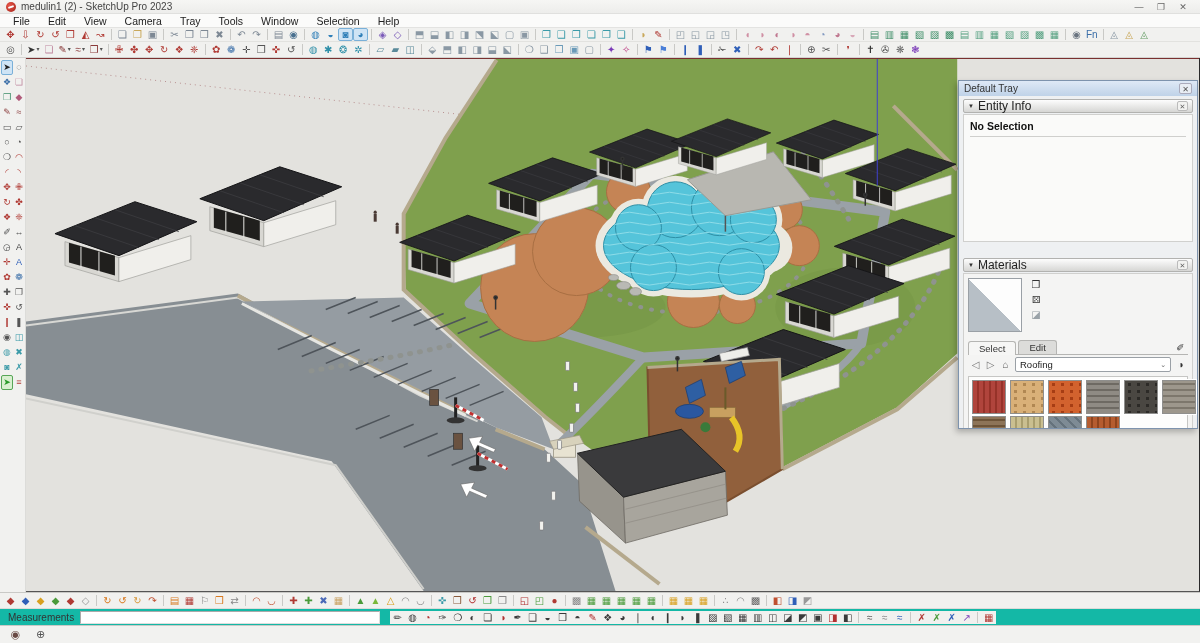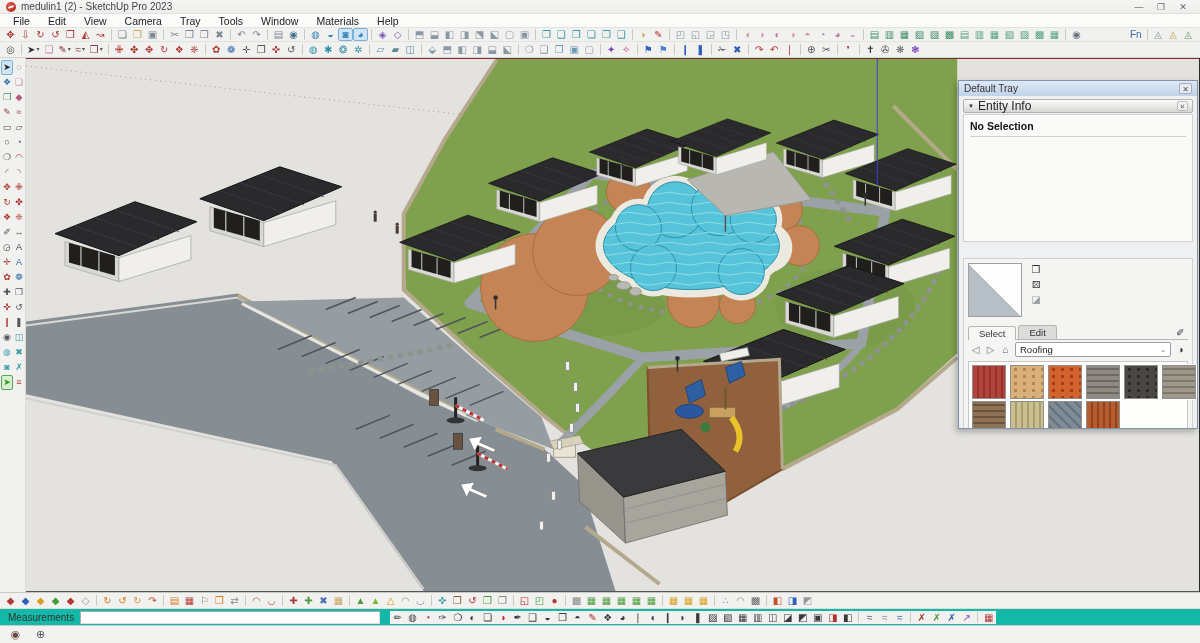--- a/index.html
+++ b/index.html
@@ -88,21 +88,21 @@
   </div>
 
   <div id="menubar">
       <span class="menu-item">File</span>
       <span class="menu-item">Edit</span>
       <span class="menu-item">View</span>
       <span class="menu-item">Camera</span>
       <span class="menu-item">Tray</span>
       <span class="menu-item">Tools</span>
       <span class="menu-item">Window</span>
-      <span class="menu-item">Materials</span>
+      <span class="menu-item">Selection</span>
       <span class="menu-item">Help</span>
     </div>
 
   <div id="toolbar1" class="toolbar">
       <span class="tbtn" style="color: rgb(176, 58, 52);">✥</span>
       <span class="tbtn" style="color: rgb(176, 58, 52);">⇩</span>
       <span class="tbtn" style="color: rgb(176, 58, 52);">↻</span>
       <span class="tbtn" style="color: rgb(176, 58, 52);">↺</span>
       <span class="tbtn" style="color: rgb(176, 58, 52);">❒</span>
       <span class="tbtn" style="color: rgb(176, 58, 52);">◭</span>
@@ -172,21 +172,21 @@
       <span class="tbtn" style="color: rgb(62, 142, 104);">▩</span>
       <span class="tbtn" style="color: rgb(85, 160, 128);">▤</span>
       <span class="tbtn" style="color: rgb(85, 160, 128);">▥</span>
       <span class="tbtn" style="color: rgb(85, 160, 128);">▦</span>
       <span class="tbtn" style="color: rgb(85, 160, 128);">▧</span>
       <span class="tbtn" style="color: rgb(85, 160, 128);">▨</span>
       <span class="tbtn" style="color: rgb(85, 160, 128);">▩</span>
       <span class="tbtn" style="color: rgb(85, 160, 128);">▦</span>
       <span class="sep"></span>
       <span class="tbtn" style="color: rgb(106, 116, 128);">◉</span>
-      <span class="tbtn" style="color: rgb(58, 110, 168); margin-left: 44px;">Fn</span>
+      <span class="tbtn" style="color: rgb(58, 110, 168);">Fn</span>
       <span class="sep"></span>
       <span class="tbtn" style="color: rgb(138, 152, 164);">◬</span>
       <span class="tbtn" style="color: rgb(201, 168, 90);">◬</span>
       <span class="tbtn" style="color: rgb(106, 160, 106);">◬</span>
     </div>
   <div id="toolbar2" class="toolbar">
       <span class="tbtn" style="color: rgb(85, 85, 85);">◎</span>
       <span class="sep"></span>
       <span class="tbtn" style="color: rgb(51, 51, 51);">➤<span class="dd">▾</span></span>
       <span class="tbtn" style="color: rgb(192, 138, 160);">❏</span>
@@ -514,20 +514,25 @@
         <div id="tray-body">
           <div class="sec-header">
             <span class="sec-arrow">▼</span>
             <span class="sec-title">Entity Info</span>
             <span class="sec-close">✕</span>
           </div>
           <div id="entity-body">
             <div id="no-selection">No Selection</div>
           </div>
 
+          <div class="sec-header">
+            <span class="sec-arrow">▼</span>
+            <span class="sec-title">Materials</span>
+            <span class="sec-close">✕</span>
+          </div>
           <div id="materials-body">
             <div id="mat-top">
               <div id="mat-preview"></div>
               <div id="mat-sideicons">
                   <span class="tbtn" style="color: rgb(51, 51, 51);">❒</span>
                   <span class="tbtn" style="color: rgb(51, 51, 51);">⚄</span>
                   <span class="tbtn" style="color: rgb(154, 162, 168);">◪</span>
                 </div>
             </div>
             <div id="mat-tabs">

